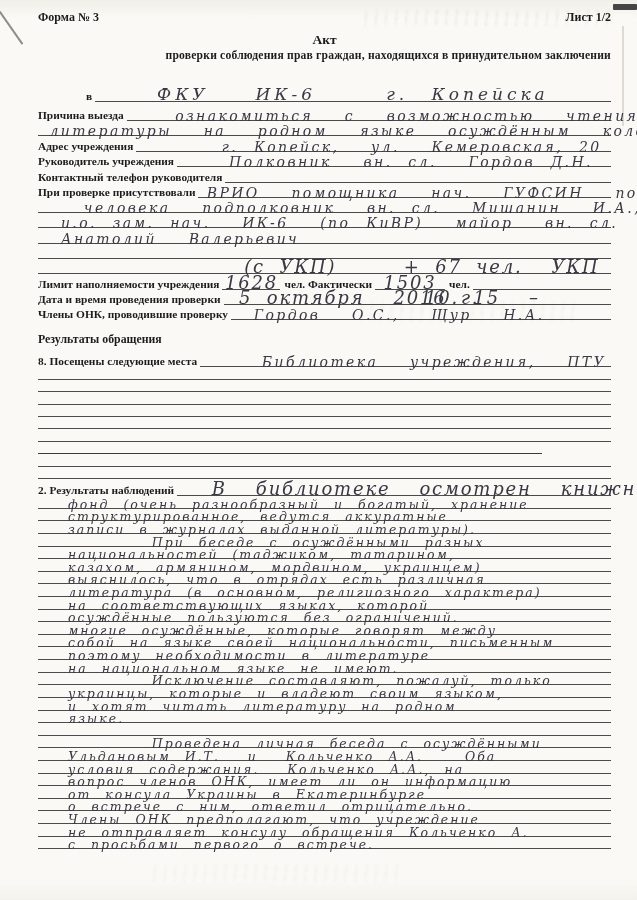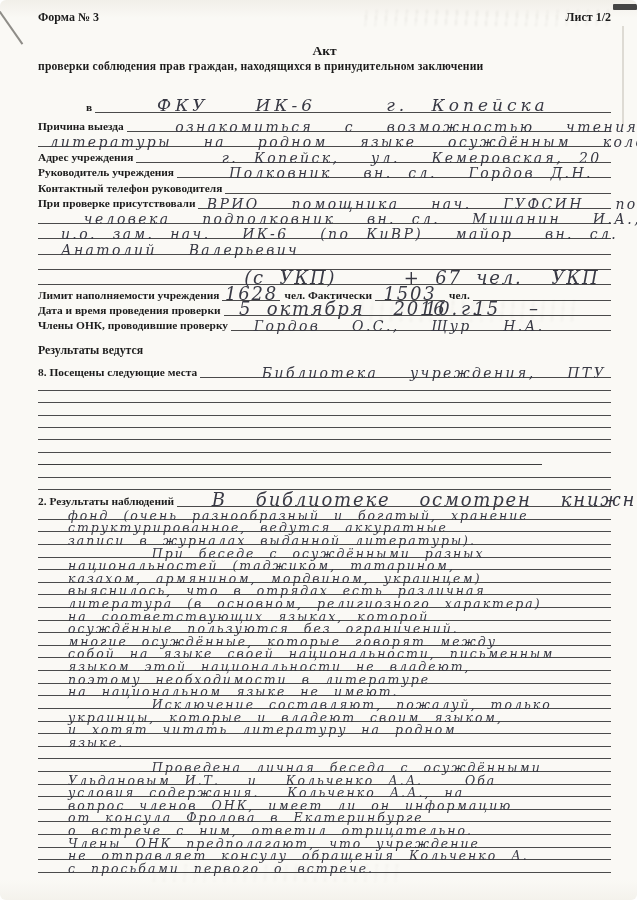--- a/index.html
+++ b/index.html
@@ -4,37 +4,36 @@
 <style>
   * { margin:0; padding:0; box-sizing:border-box; }
   html,body { background:#ffffff; }
   .page {
     position:relative; width:637px; height:900px; overflow:hidden;
     background:
       linear-gradient(180deg, #f1efe9 0px, #faf9f5 18px, #faf9f5 880px, #f4f2ec 900px),
       #faf9f5;
     font-family:"Liberation Serif","DejaVu Serif",serif;
     color:#1c1c1c;
-    border-radius:6px;
   }
   
   .fold-line { position:absolute; left:-10px; top:-4px; width:58px; height:2px; background:#8f8d88; transform:rotate(55deg); transform-origin:left top; }
   .corner-mark { position:absolute; right:0; top:4px; width:24px; height:6px; background:#454545; border-radius:1px; }
   .edge-shade { position:absolute; right:13px; top:26px; width:2px; height:100px; background:#dedbd4; }
   .ghost { position:absolute; opacity:.12; filter:blur(1.2px); pointer-events:none;
     background:repeating-linear-gradient(96deg, transparent 0 5px, #8d897e 5px 6.5px, transparent 6.5px 10px); }
   .ghost-a { right:26px; top:10px; width:250px; height:16px; }
   .ghost-b { right:60px; top:300px; width:220px; height:22px; opacity:.08; }
   .ghost-c { left:150px; bottom:18px; width:250px; height:18px; opacity:.07; }
 
   .content { position:absolute; left:38px; right:26px; top:10px; }
 
   .hdr { display:flex; justify-content:space-between; font-weight:700; font-size:12px; height:14px; }
-  .title { text-align:center; font-weight:700; font-size:13.5px; margin-top:19px; height:15px; }
-  .subtitle { text-align:left; font-weight:700; font-size:11.6px; margin-top:2px; height:14px; letter-spacing:.2px; }
+  .title { text-align:center; font-weight:700; font-size:13.5px; margin-top:8px; height:15px; }
+  .subtitle { text-align:right; font-weight:700; font-size:11.6px; margin-top:2px; height:14px; letter-spacing:.2px; }
 
   .frow { display:flex; align-items:flex-end; height:15.5px; position:relative; }
   .lbl { font-weight:700; font-size:11.4px; line-height:12px; white-space:nowrap; padding-right:3px; }
   .ul { flex:1 1 auto; border-bottom:1.2px solid #4a4a4a; height:14px; position:relative; }
   .ul-s { flex:0 0 auto; }
   .hw {
     position:absolute; bottom:-4px; white-space:pre;
     font-family:"DejaVu Serif","Liberation Serif",serif; font-style:italic;
     color:#383944; letter-spacing:2px; word-spacing:8px; line-height:normal;
   }
@@ -174,21 +173,21 @@
       </div>
     </div>
 
     <div class="frow">
       <span class="lbl">Члены ОНК, проводившие проверку</span>
       <div class="ul">
         <span class="hw hw-l p6">Гордов  О.С.,  Щур  Н.А.</span>
       </div>
     </div>
 
-    <div class="heading">Результаты ведутся</div>
+    <div class="heading">Результаты обращения</div>
 
     <div class="frow h19 mt2">
       <span class="lbl">8. Посещены следующие  места</span>
       <div class="ul">
         <span class="hw hw-l p15">Библиотека  учреждения,  ПТУ</span>
       </div>
     </div>
 
     <div class="blines">
       <div class="bline"></div>
@@ -253,23 +252,20 @@
 
 
         <div class="oline">
           <span class="hw">многие осуждённые, которые говорят между</span>
         </div>
 
         <div class="oline">
           <span class="hw">собой на языке своей национальности, письменным</span>
         </div>
 
-        <div class="oline">
-          <span class="hw">языком этой национальности не владеют,</span>
-        </div>
 
         <div class="oline">
           <span class="hw">поэтому необходимости в литературе</span>
         </div>
 
         <div class="oline">
           <span class="hw">на национальном языке не имеют.</span>
         </div>
 
         <div class="oline">
@@ -303,21 +299,21 @@
 
         <div class="oline">
           <span class="hw">условия содержания.  Кольченко А.А., на</span>
         </div>
 
         <div class="oline">
           <span class="hw">вопрос членов ОНК, имеет ли он информацию</span>
         </div>
 
         <div class="oline">
-          <span class="hw">от консула Фролова в Екатеринбурге</span>
+          <span class="hw">от консула Украины в Екатеринбурге</span>
         </div>
 
         <div class="oline">
           <span class="hw">о встрече с ним, ответил отрицательно.</span>
         </div>
 
         <div class="oline">
           <span class="hw">Члены ОНК предполагают, что учреждение</span>
         </div>
 

